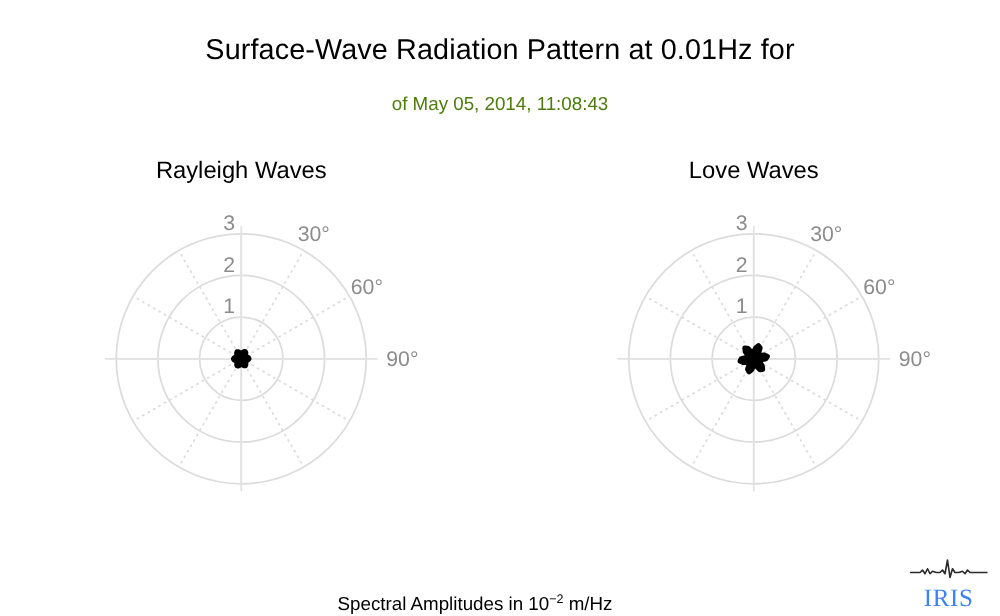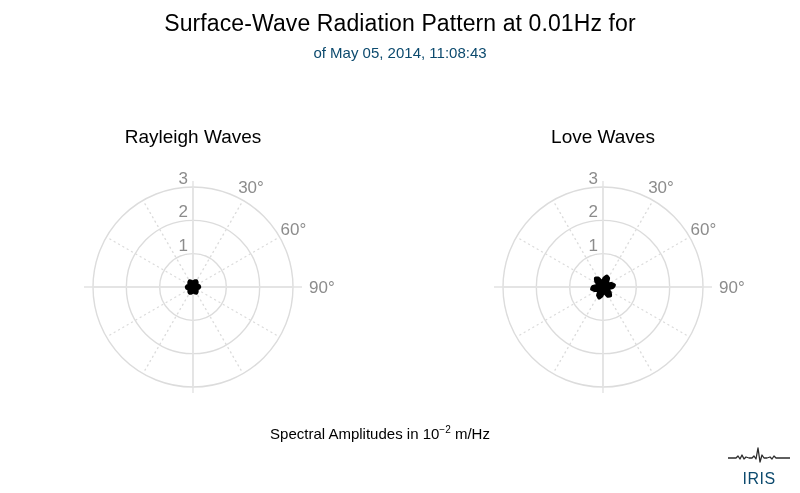--- a/index.html
+++ b/index.html
@@ -12,36 +12,36 @@
     height: 493px;
     position: relative;
     font-family: "Liberation Sans", sans-serif;
     color: #000000;
     overflow: hidden;
   }
 
   
   #title-block {
     position: absolute;
-    top: 8px;
+    top: 24px;
     left: 0;
     width: 800px;
     text-align: center;
   }
   .title-line {
     font-size: 23px;
     line-height: 30px;
     color: #000;
     letter-spacing: 0.1px;
   }
   #subtitle {
     font-size: 15px;
     line-height: 22px;
-    margin-top: 4px;
-    color: #0c4a6e;
+    margin-top: 19px;
+    color: #4d7c0f;
     text-align: center;
   }
 
   
   .panel {
     position: absolute;
     top: 110px;
     width: 300px;
     height: 310px;
   }
@@ -66,44 +66,44 @@
     height: 280px;
   }
   .polar-svg {
     display: block;
   }
 
   
   #footer-caption {
     position: absolute;
     left: 0;
-    top: 424px;
+    top: 474px;
     width: 760px;
     text-align: center;
     font-size: 15px;
     color: #000;
   }
   #footer-caption sup {
     font-size: 10px;
     vertical-align: super;
   }
 
   #iris-logo {
     position: absolute;
     right: 8px;
     top: 446px;
     width: 66px;
     height: 42px;
   }
   #iris-wordmark {
-    font-family: Liberation Sans, sans-serif;
-    font-size: 16px;
+    font-family: Liberation Serif, serif;
+    font-size: 20px;
     line-height: 23px;
     letter-spacing: 0.5px;
-    color: #0c4a6e;
+    color: #3b82f6;
     text-align: center;
     margin-top: -1px;
   }
 </style>
 </head>
 <body>
 
 <div id="title-block">
   <div class="title-line">Surface-Wave Radiation Pattern at 0.01Hz for</div>
   <div id="subtitle">of May 05, 2014, 11:08:43</div>

